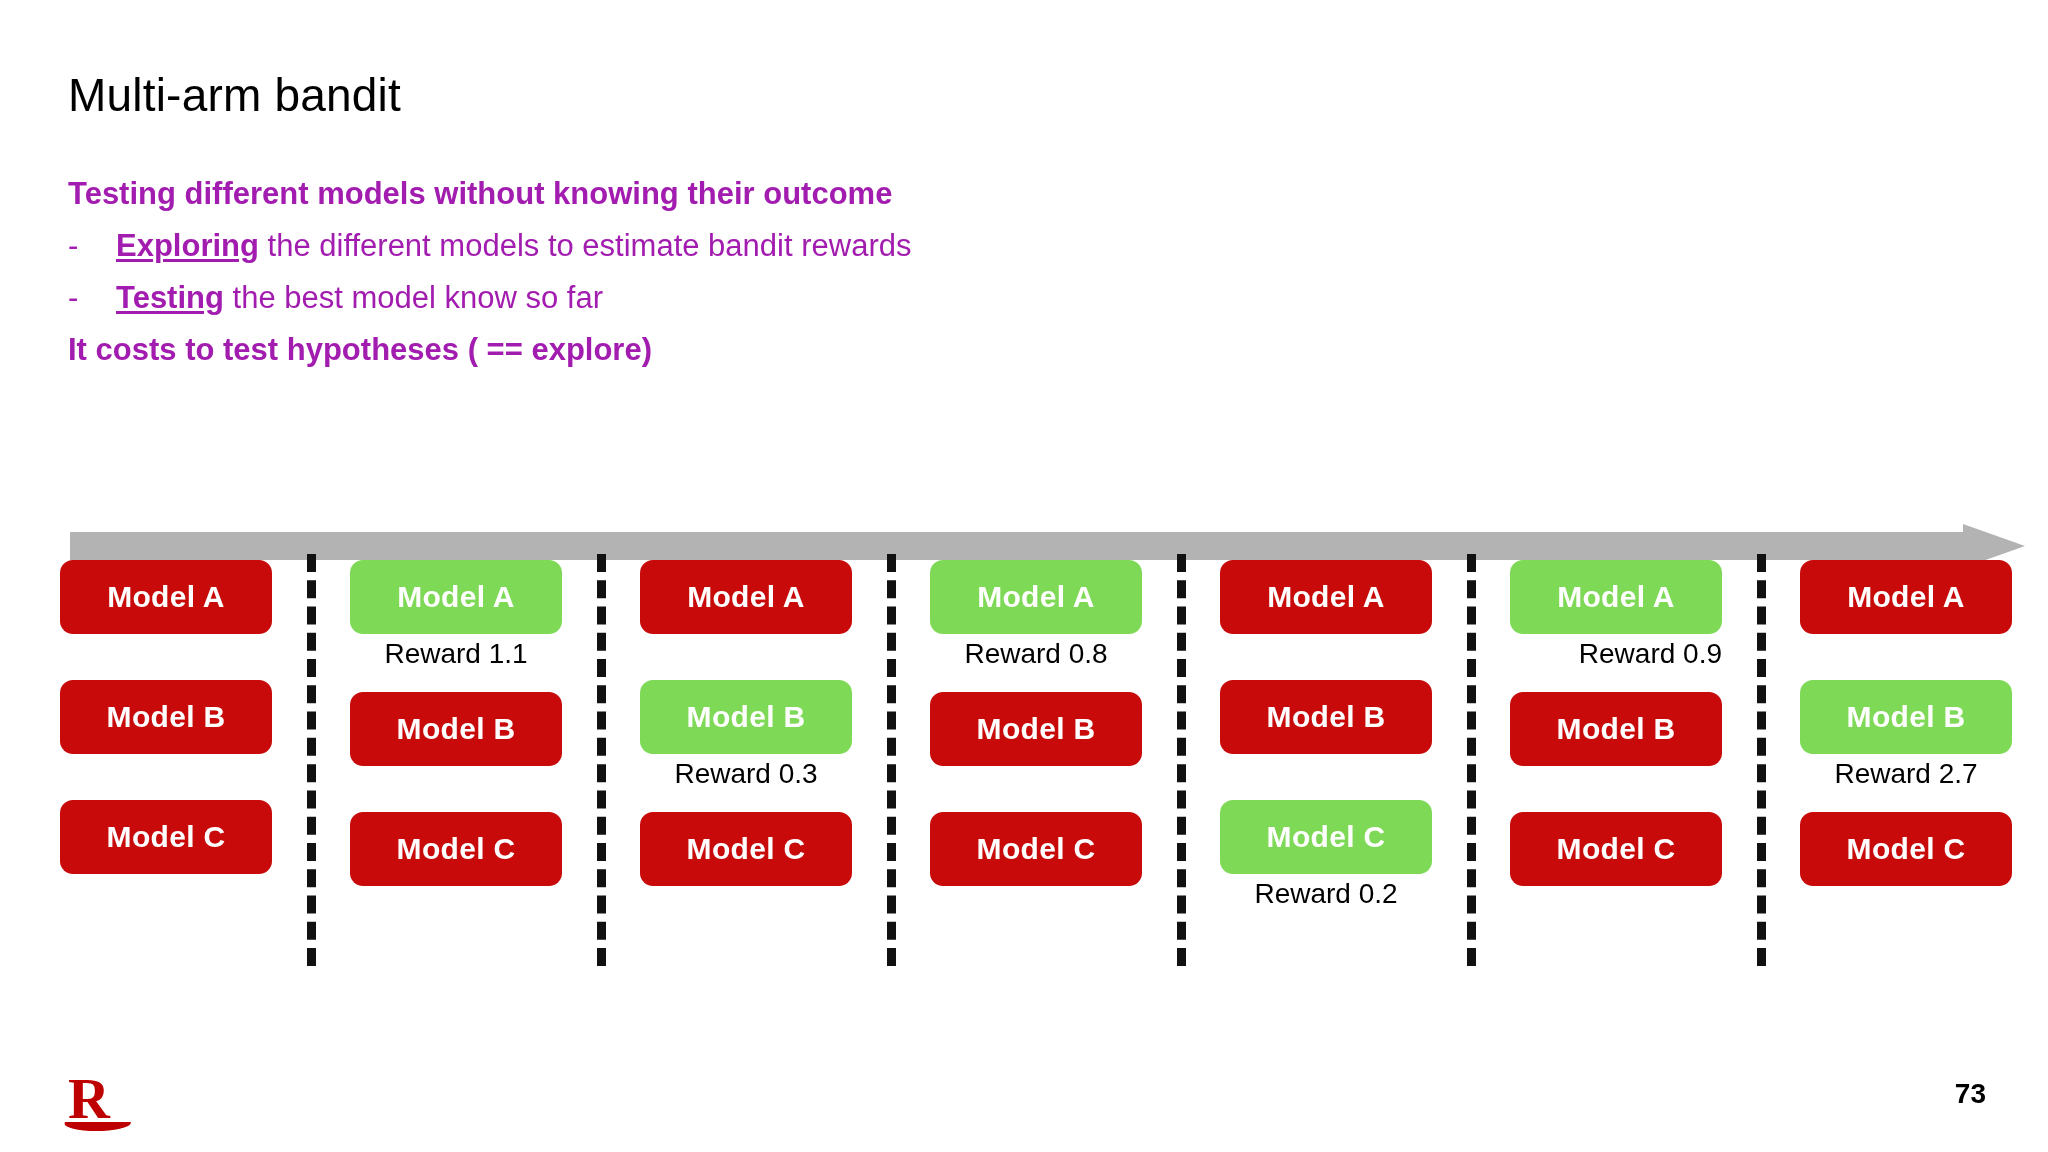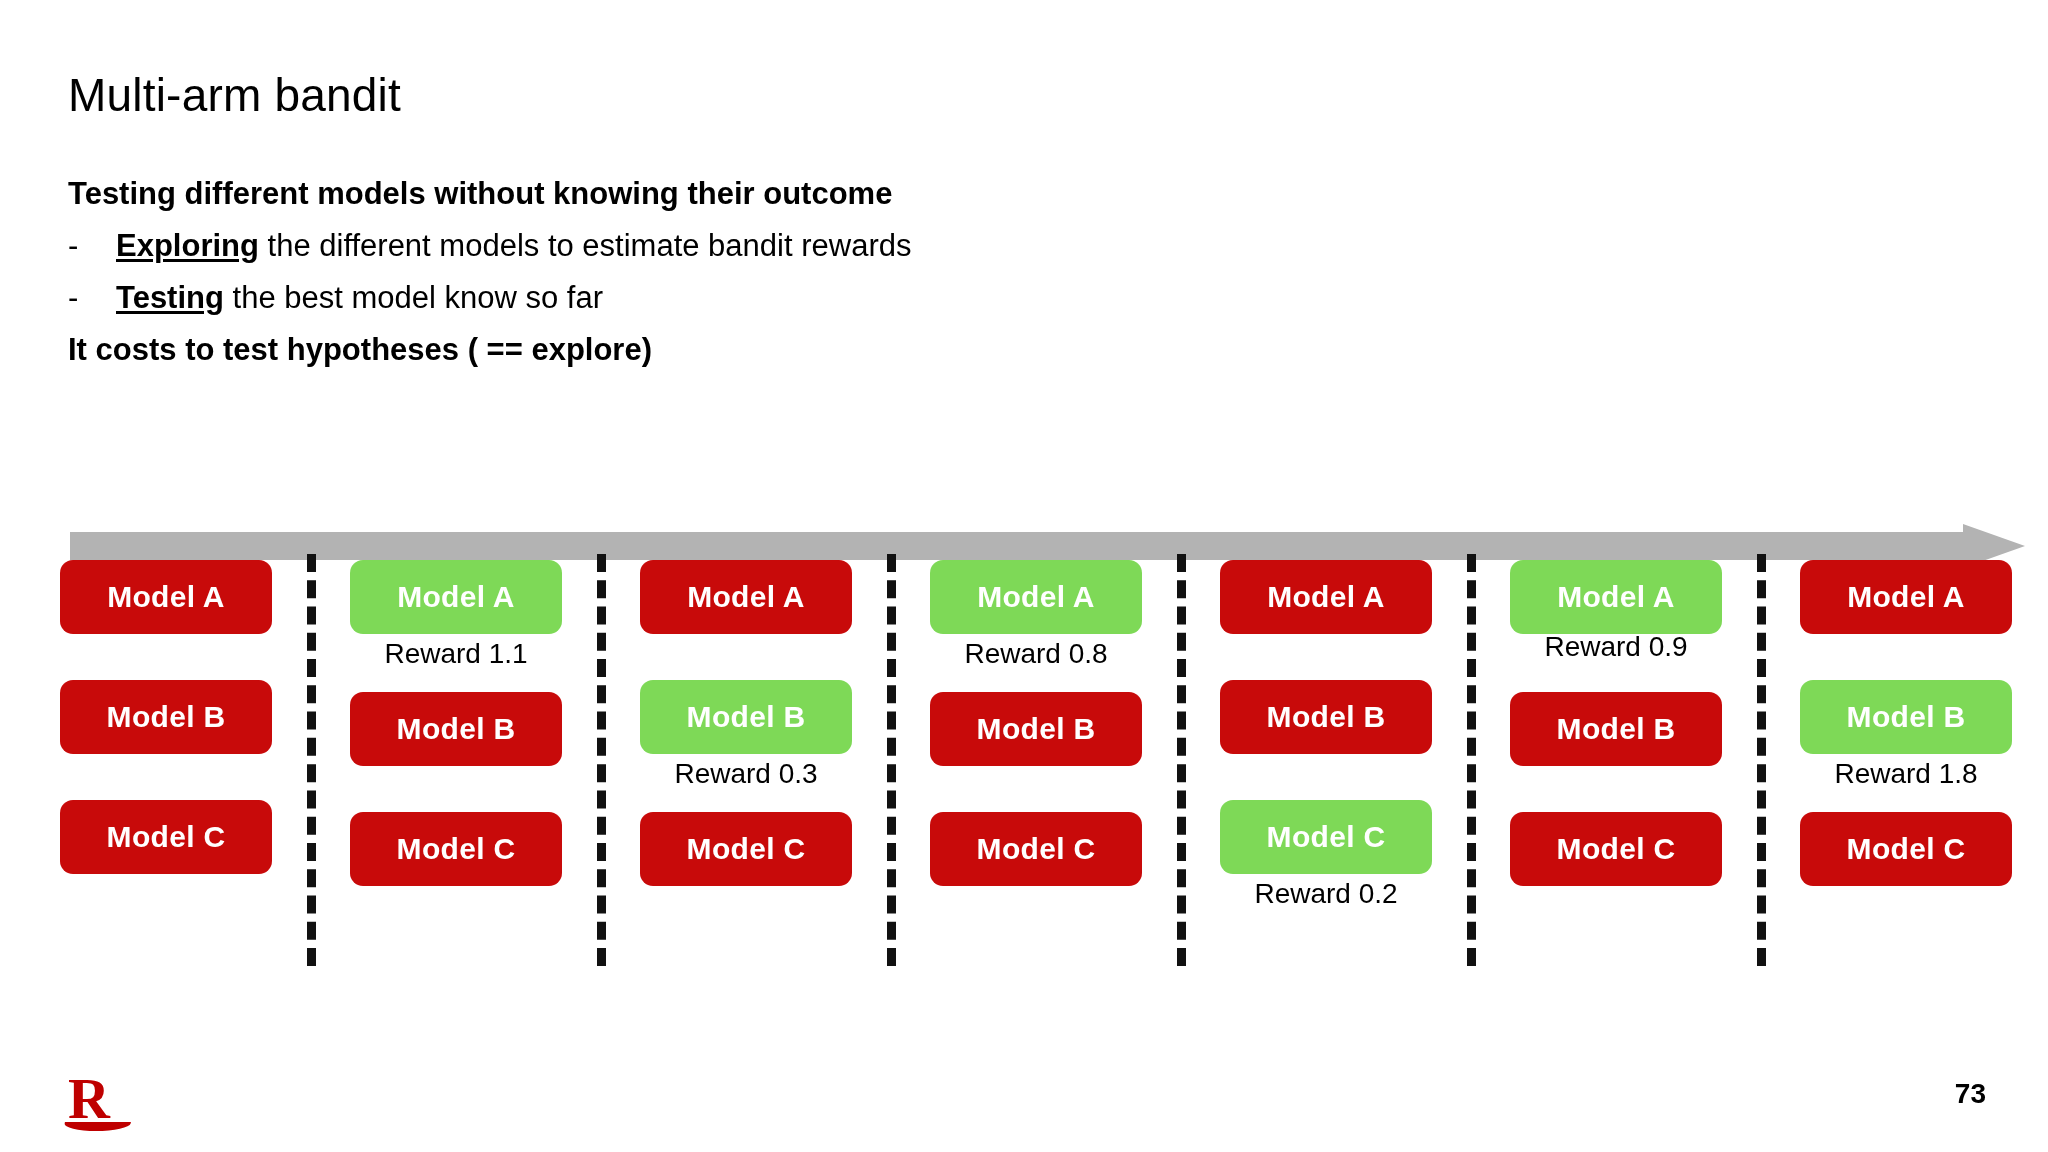--- a/index.html
+++ b/index.html
@@ -28,21 +28,21 @@
   }
 
   
   #body-text {
     position: absolute;
     left: 68px;
     top: 178px;
     width: 1400px;
   }
   .line {
-    color: #000000;
+    color: #a21caf;
     white-space: nowrap;
     line-height: 1.0;
   }
   .line-strong {
     font-size: 31px;
     font-weight: bold;
     margin-bottom: 21px;
   }
   .line-bullet {
     font-size: 31px;
@@ -268,37 +268,37 @@
       </div>
       <div class="slot">
         <div class="model-box green" style="top: 0px;">Model C</div>
         <div class="reward-label" style="top: 78px;">Reward 0.2</div>
       </div>
     </div>
     <div class="divider" style="left: 1407px;"></div>
     <div class="step-col" style="left: 1450px;">
       <div class="slot">
         <div class="model-box green" style="top: 0px;">Model A</div>
-        <div class="reward-label" style="top: 71px;">Reward 0.9</div>
+        <div class="reward-label" style="top: 78px; text-align: right;">Reward 0.9</div>
       </div>
       <div class="slot">
         <div class="model-box red" style="top: 12px;">Model B</div>
       </div>
       <div class="slot">
         <div class="model-box red" style="top: 12px;">Model C</div>
       </div>
     </div>
     <div class="divider" style="left: 1697px;"></div>
     <div class="step-col" style="left: 1740px;">
       <div class="slot">
         <div class="model-box red" style="top: 0px;">Model A</div>
       </div>
       <div class="slot">
         <div class="model-box green" style="top: 0px;">Model B</div>
-        <div class="reward-label" style="top: 78px;">Reward 1.8</div>
+        <div class="reward-label" style="top: 78px;">Reward 2.7</div>
       </div>
       <div class="slot">
         <div class="model-box red" style="top: 12px;">Model C</div>
       </div>
     </div>
   </div>
 
 <div id="logo">
   <div class="r-letter">R</div>
   <div class="swoosh"></div>

